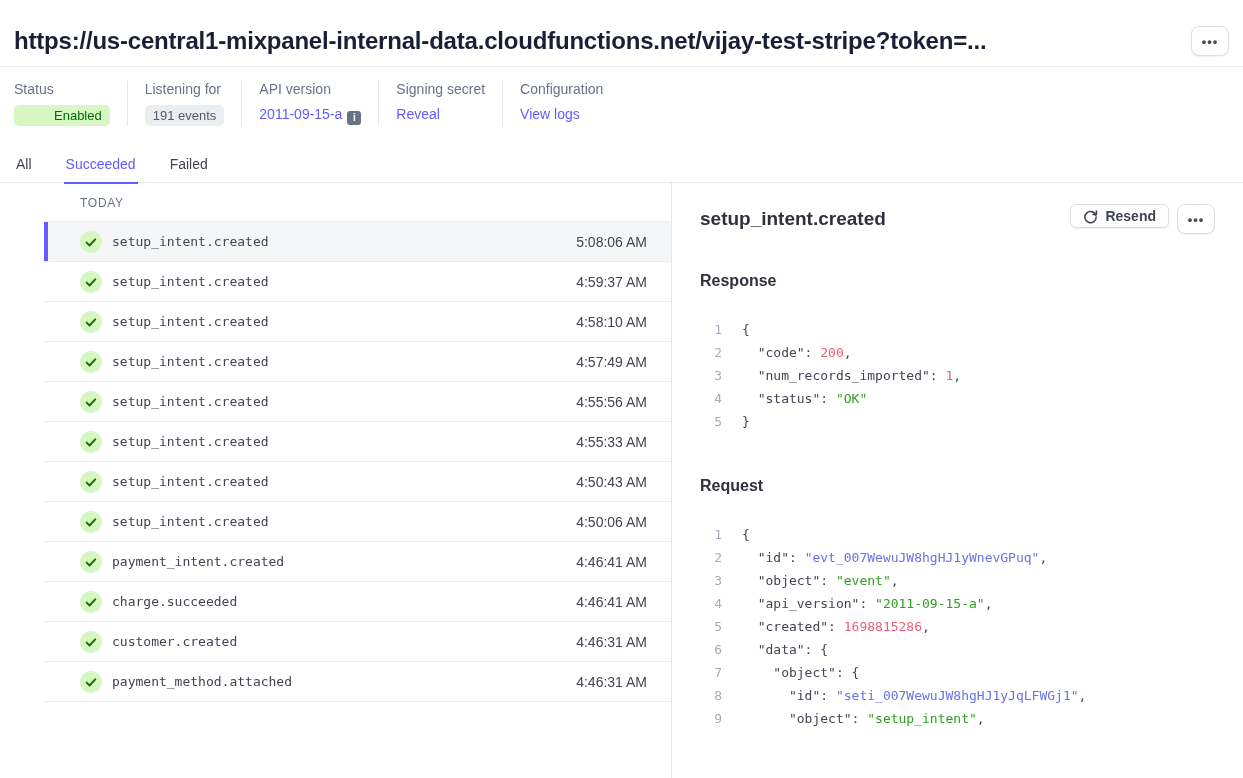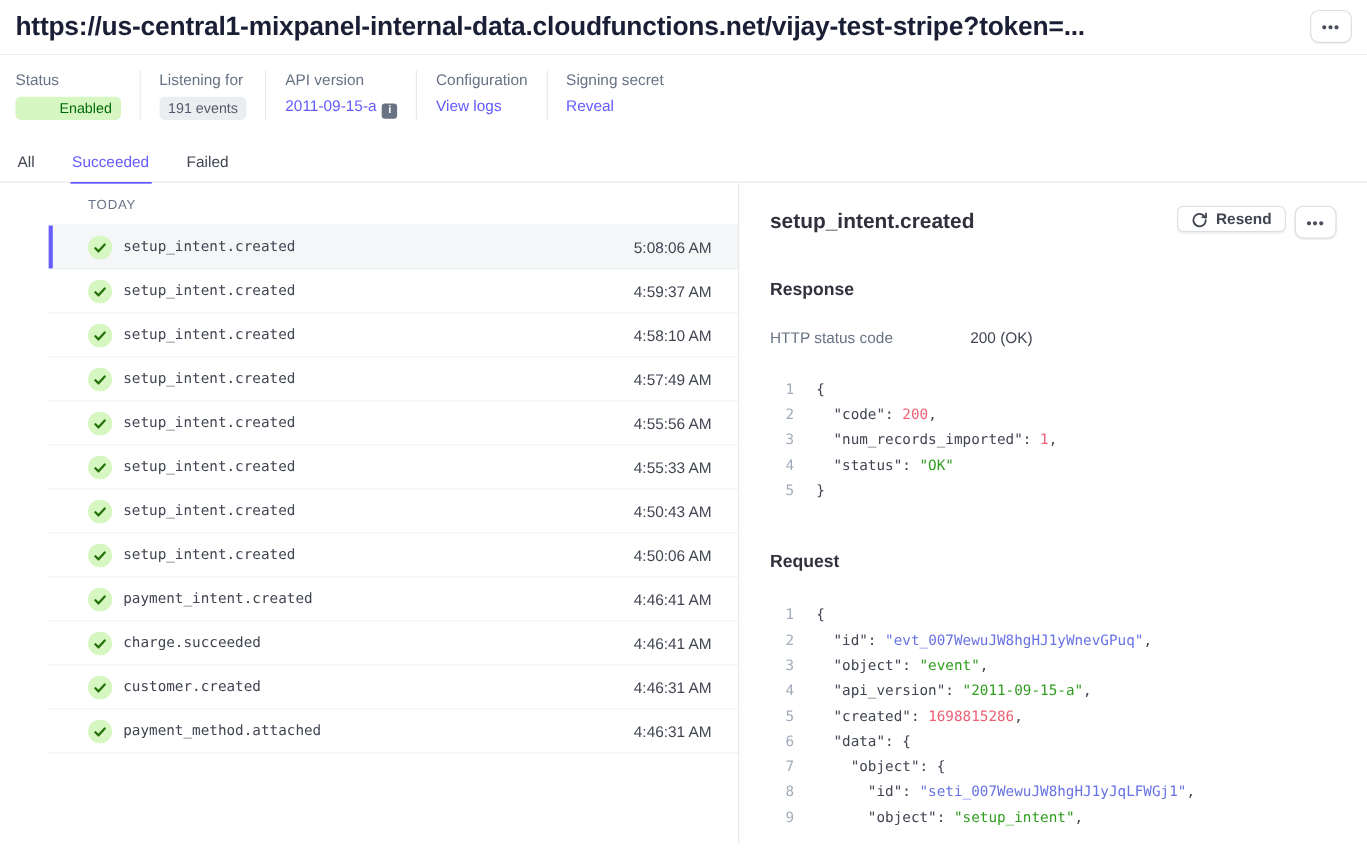--- a/index.html
+++ b/index.html
@@ -1,21 +1,21 @@
 <!DOCTYPE html>
 <html><head>
 <meta charset="utf-8">
 <style>
   * { margin: 0; padding: 0; box-sizing: border-box; }
   html, body { width: 1243px; height: 778px; overflow: hidden; background: #ffffff;
     font-family: "Liberation Sans", sans-serif; color: #414552; }
 
   
-  .page-header { display: flex; justify-content: space-between; align-items: flex-end;
-    padding: 9px 14px 10px 14px; border-bottom: 1px solid #ebeef1; }
+  .page-header { display: flex; justify-content: space-between; align-items: center;
+    padding: 26px 14px 10px 14px; border-bottom: 1px solid #ebeef1; }
   .page-title { font-size: 24px; font-weight: 800; color: #1a1f36; letter-spacing: -0.2px;
     white-space: nowrap; overflow: hidden; }
   .icon-btn { display: inline-flex; align-items: center; justify-content: center;
     height: 30px; min-width: 38px; background: #fff; border: 1px solid #d8dee4;
     border-radius: 8px; box-shadow: 0 1px 1px rgba(0,0,0,0.06); cursor: pointer;
     font-size: 13px; font-weight: 700; color: #474e5a; letter-spacing: 1px; }
 
   
   .meta-row { display: flex; padding: 14px 14px 16px 14px; }
   .meta-group { padding: 0 17px; border-left: 1px solid #e3e8ee; }
@@ -90,26 +90,26 @@
   </div>
   <div class="meta-group">
     <div class="meta-label">Listening for</div>
     <span class="badge neutral">191 events</span>
   </div>
   <div class="meta-group">
     <div class="meta-label">API version</div>
     <span class="meta-link"><span>2011-09-15-a</span><i class="info-icon">i</i></span>
   </div>
   <div class="meta-group">
+    <div class="meta-label">Signing secret</div>
+    <span class="meta-link">Reveal</span>
+  </div>
+  <div class="meta-group">
     <div class="meta-label">Configuration</div>
     <span class="meta-link">View logs</span>
-  </div>
-  <div class="meta-group">
-    <div class="meta-label">Signing secret</div>
-    <span class="meta-link">Reveal</span>
   </div>
 </div>
 
 <div class="tabs">
     <div class="tab">All</div>
     <div class="tab active">Succeeded</div>
     <div class="tab">Failed</div>
   </div>
 
 <div class="content">
@@ -230,24 +230,20 @@
           </span>
           <span>Resend</span>
         </button>
         <button class="icon-btn">
           <span>•••</span>
         </button>
       </div>
     </div>
 
     <div class="section-heading">Response</div>
-    <div class="kv-row">
-      <div class="kv-label">HTTP status code</div>
-      <div class="kv-value">200 (OK)</div>
-    </div>
     <div class="code-block">
         <div class="code-line">
           <span class="line-num">1</span>
           <span class="line-code"><span class="tok-plain">{</span></span>
         </div>
         <div class="code-line">
           <span class="line-num">2</span>
           <span class="line-code"><span class="tok-plain">  "code": </span><span class="tok-number">200</span><span class="tok-plain">,</span></span>
         </div>
         <div class="code-line">

